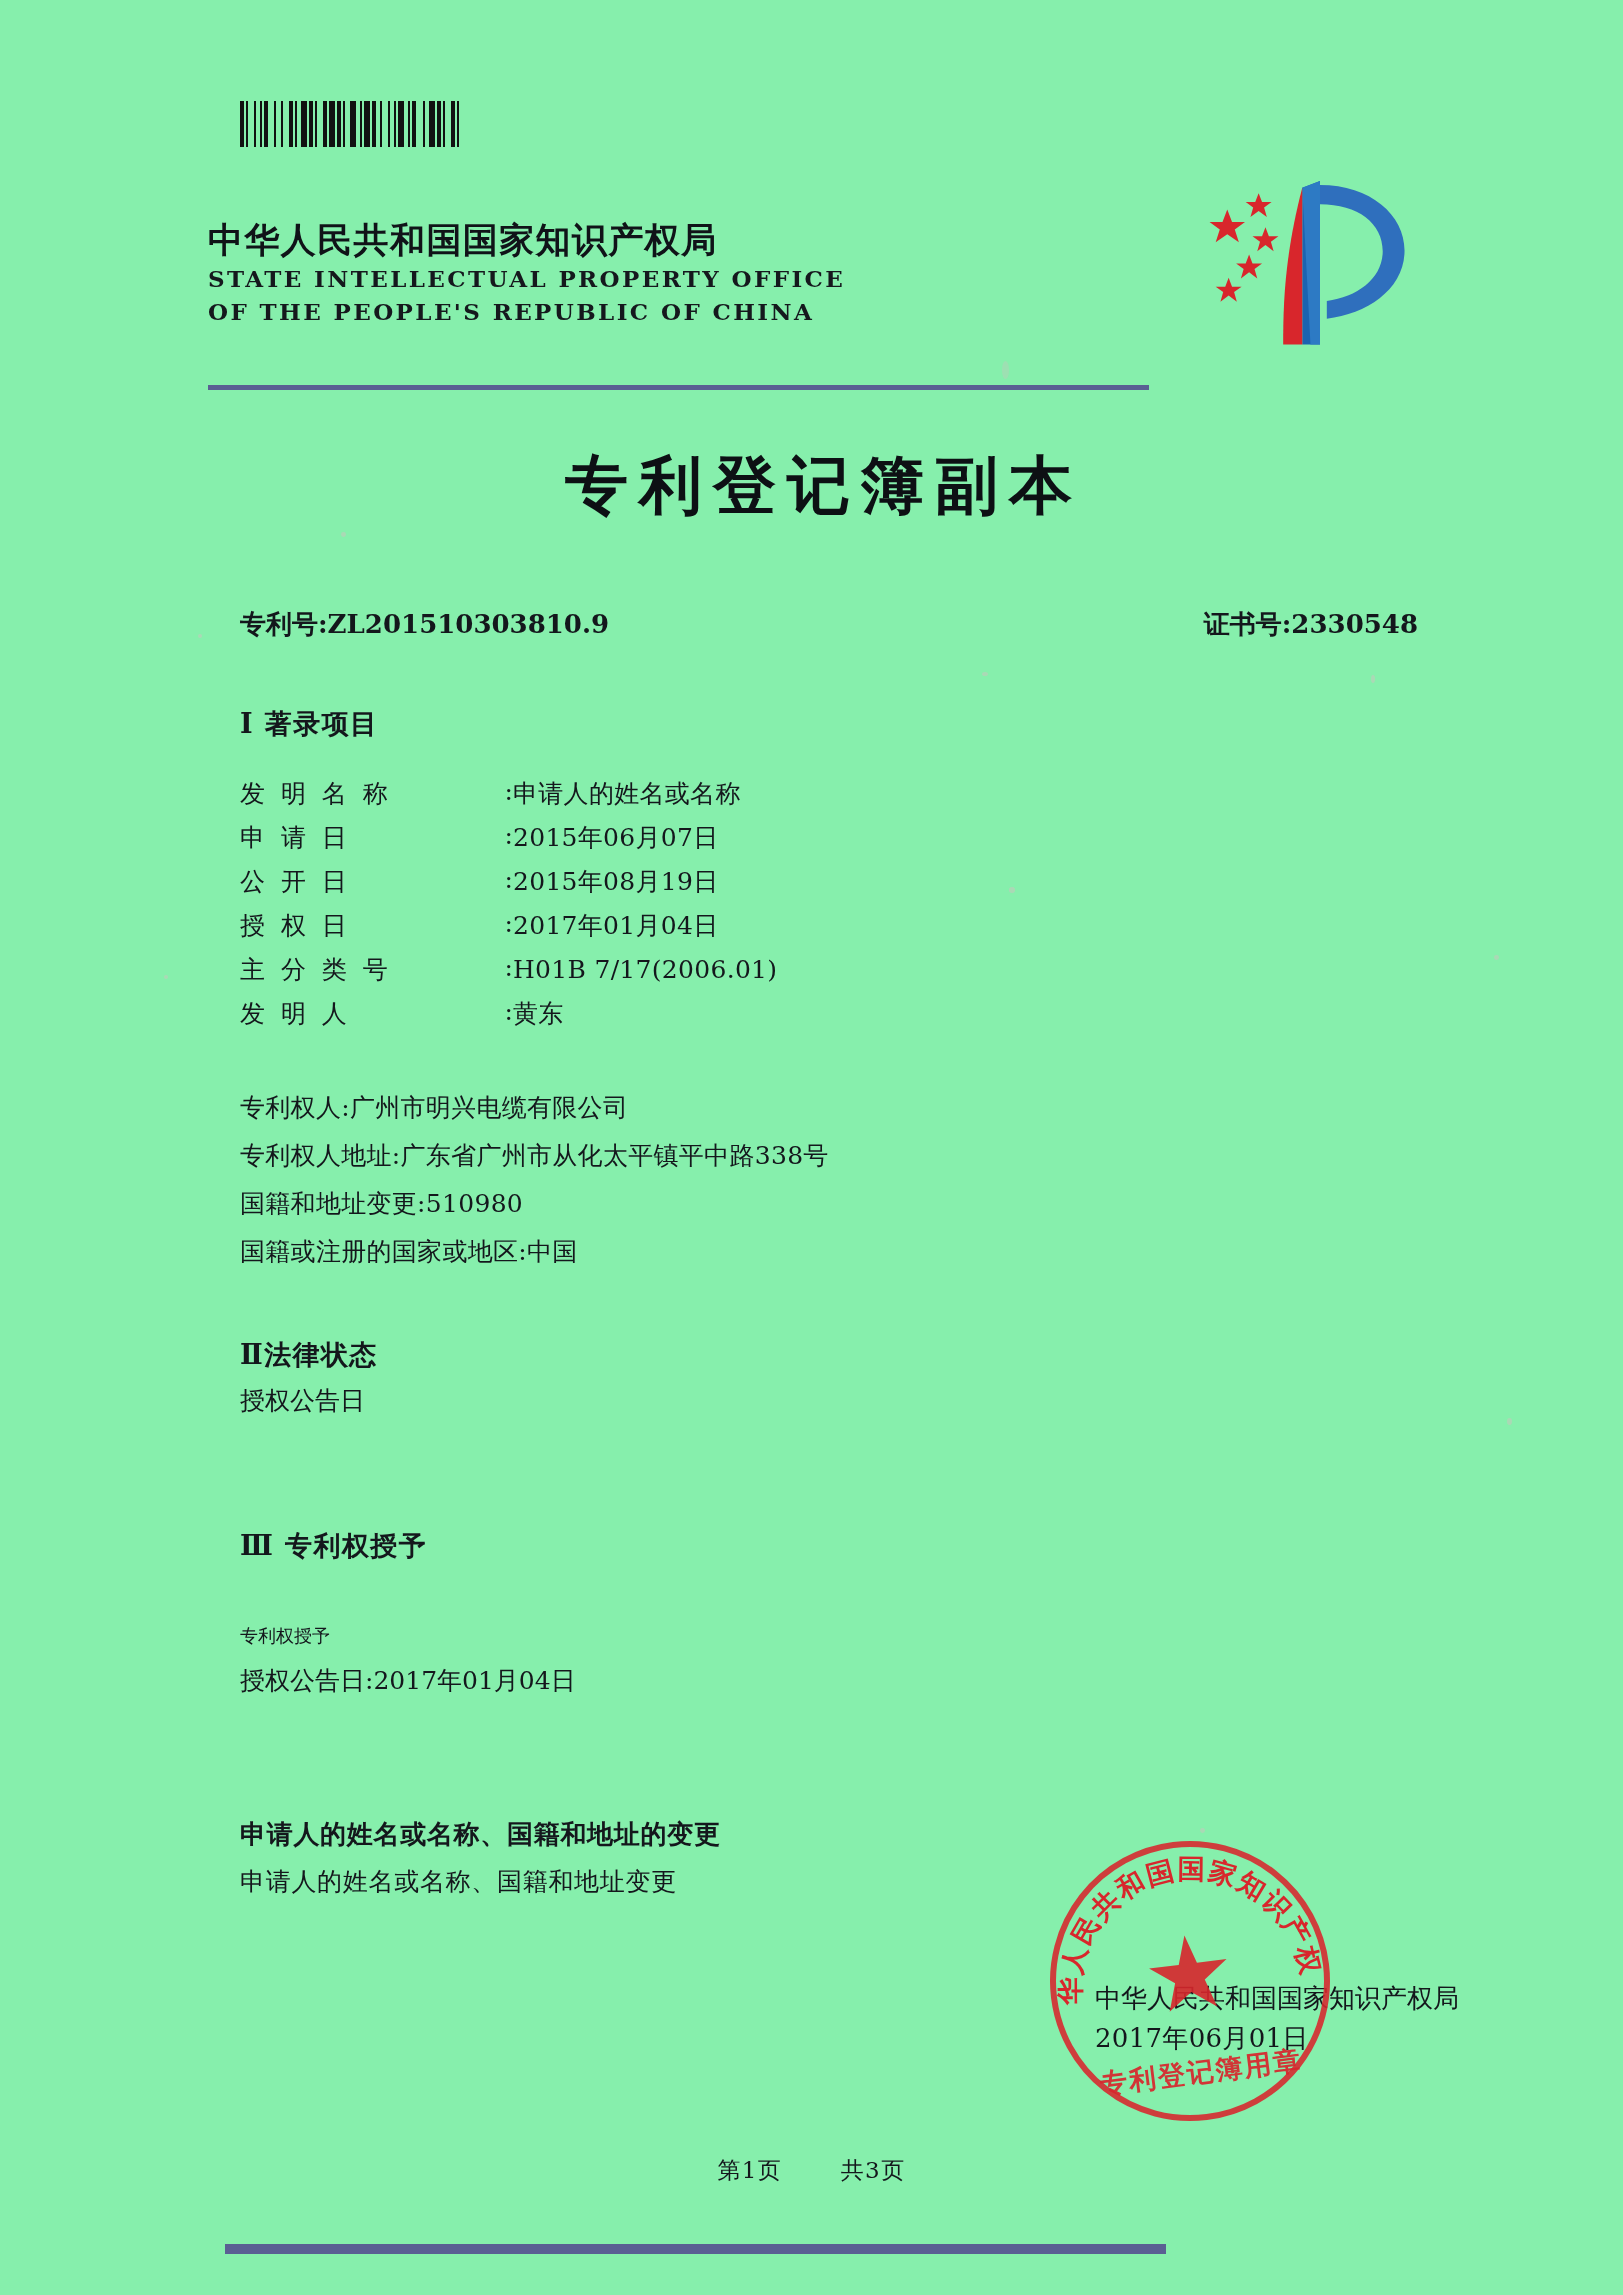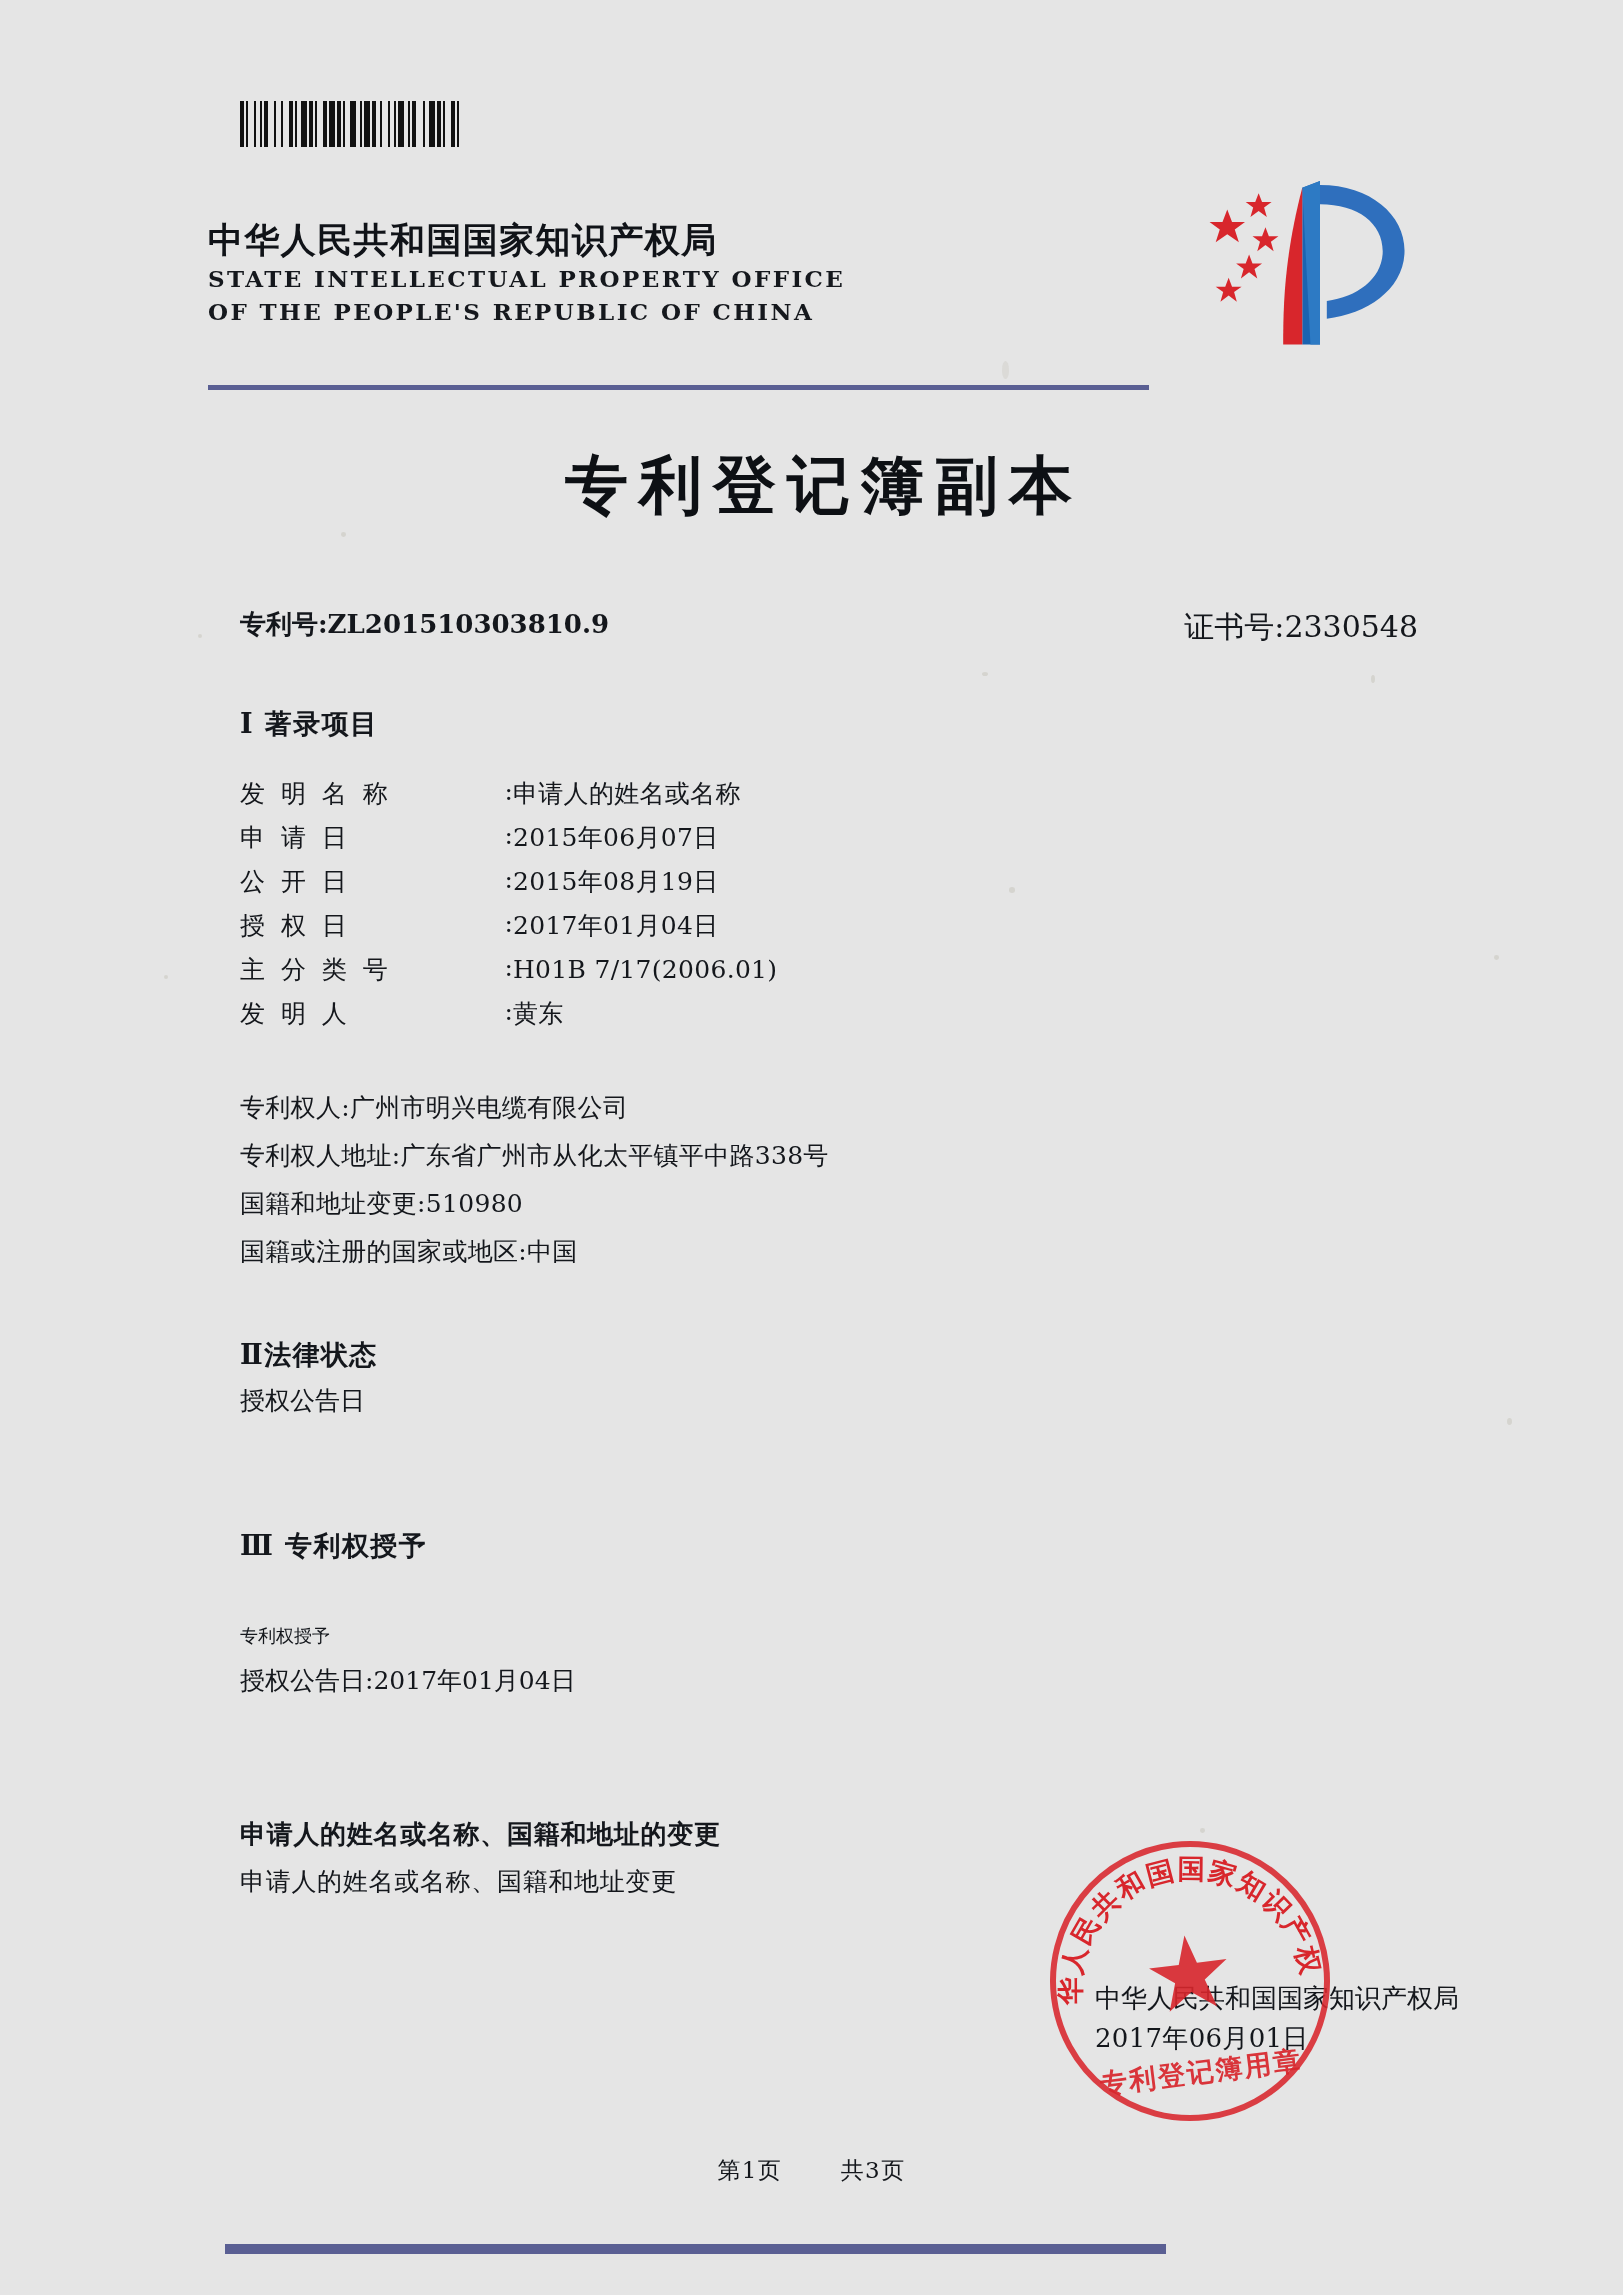--- a/index.html
+++ b/index.html
@@ -12,21 +12,21 @@
     height: 2295px;
     position: relative;
     font-family: "DejaVu Serif", "Liberation Serif", serif;
     color: #14171c;
     overflow: hidden;
   }
 
   .page {
     position: absolute;
     inset: 0;
-    background: #e5e5e5;
+    background: #86efac;
   }
 
   
   .speck {
     position: absolute;
     background: #c9c6be;
     border-radius: 50%;
     opacity: .55;
   }
 
@@ -110,22 +110,22 @@
     left: 240px;
     top: 607px;
     font-size: 26px;
     font-weight: 700;
     letter-spacing: 0px;
   }
   .cert-no {
     position: absolute;
     right: 205px;
     top: 607px;
-    font-size: 30px;
-    font-weight: 400;
+    font-size: 26px;
+    font-weight: 700;
   }
 
   
   .sec-head {
     position: absolute;
     font-size: 27px;
     font-weight: 700;
     letter-spacing: 1.4px;
   }
 

